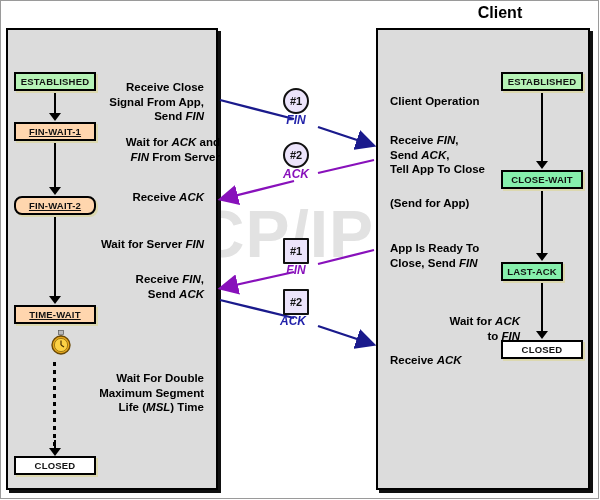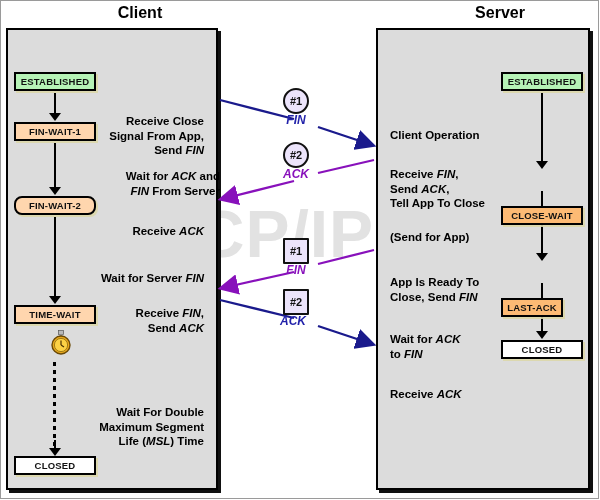--- a/index.html
+++ b/index.html
@@ -67,22 +67,22 @@
     text-align:center;
     font-size:9.5px;font-weight:bold;
     color:#111;
     line-height:16px;
     height:19px;
     box-shadow:2px 2px 0 rgba(220,215,170,.9);
     letter-spacing:.2px;
     z-index:5;
   }
   .st-green{background:#b6f3b6;}
-  .st-orange{background:#ffd6ae;}
-  .st-pink{background:#fdba74;margin-top:36px;}
+  .st-orange{background:#ffd6ae;text-decoration:underline;}
+  .st-pink{background:#86efac;}
   .st-white{background:#ffffff;}
 
   
   .v-arrow{position:absolute;width:12px;z-index:4;}
   .v-arrow .shaft{position:absolute;left:5px;top:0;width:2px;background:#000;}
   .v-arrow .head{
     position:absolute;left:0px;width:0;height:0;
     border-left:6px solid transparent;border-right:6px solid transparent;
     border-top:8px solid #000;
   }
@@ -94,21 +94,20 @@
     background-size:3px 8px;background-repeat:repeat-y;
   }
 
   
   .evt{
     position:absolute;
     font-size:11.5px;font-weight:bold;color:#000;
     line-height:14.5px;
     z-index:5;
     white-space:pre-line;
-    margin-top:34px;
   }
   .evt.right{text-align:right;}
   .evt.left{text-align:left;}
   .evt i{font-style:italic;}
 
   
   .marker{
     position:absolute;
     background:#ece4fb;
     border:2px solid #111;
@@ -138,22 +137,21 @@
 </style>
 </head>
 <body>
 
 <div id="root">
 
   <div class="page-border"></div>
 
   <div class="watermark">The TCP/IP Guide</div>
 
-  <div class="col-title" id="client-title">Client</div>
-  <div class="col-title" id="server-title">Server</div>
+  <div class="col-title" id="server-title">Client</div>
 
   <div class="panel" id="client-panel"></div>
 
   <div class="panel-heading" style="left:16px;top:46px;">Client State</div>
 
   <div class="state-box st-green" style="left:14px;top:72px;width:82px;">ESTABLISHED</div>
   <div class="state-box st-orange" style="left:14px;top:122px;width:82px;">FIN-WAIT-1</div>
   <div class="state-box st-orange" style="left:14px;top:196px;width:82px;border-radius:8px;">FIN-WAIT-2</div>
   <div class="state-box st-orange" style="left:14px;top:305px;width:82px;">TIME-WAIT</div>
   <div class="state-box st-white" style="left:14px;top:456px;width:82px;">CLOSED</div>
@@ -213,21 +211,21 @@
   </div>
   <div class="v-arrow" style="left:536px;top:283px;height:56px;">
     <div class="shaft" style="height:48px;"></div>
       <div class="head" style="top:48px;"></div>
   </div>
 
   <div class="evt left" style="left:390px;top:94px;width:130px;">Client Operation</div>
   <div class="evt left" style="left:390px;top:133px;width:130px;">Receive <i>FIN</i>,<br>Send <i>ACK</i>,<br>Tell App To Close</div>
   <div class="evt left" style="left:390px;top:196px;width:130px;">(Send for App)</div>
   <div class="evt left" style="left:390px;top:241px;width:130px;">App Is Ready To<br>Close, Send <i>FIN</i></div>
-  <div class="evt left" style="left:390px;top:298px;width:130px;">Wait for <i>ACK</i><br>to <i>FIN</i></div>
+  <div class="evt left" style="left:390px;top:314px;width:130px;text-align:right;">Wait for <i>ACK</i><br>to <i>FIN</i></div>
   <div class="evt left" style="left:390px;top:353px;width:130px;">Receive <i>ACK</i></div>
 
   <svg class="flows" viewBox="0 0 600 500">
     <defs>
       <marker id="ah-blue" markerWidth="9" markerHeight="9" refX="7" refY="4.5" orient="auto">
         <path d="M0,0 L9,4.5 L0,9 z" fill="#1a1a8c"></path>
       </marker>
       <marker id="ah-purple" markerWidth="9" markerHeight="9" refX="7" refY="4.5" orient="auto">
         <path d="M0,0 L9,4.5 L0,9 z" fill="#8811bb"></path>
       </marker>

